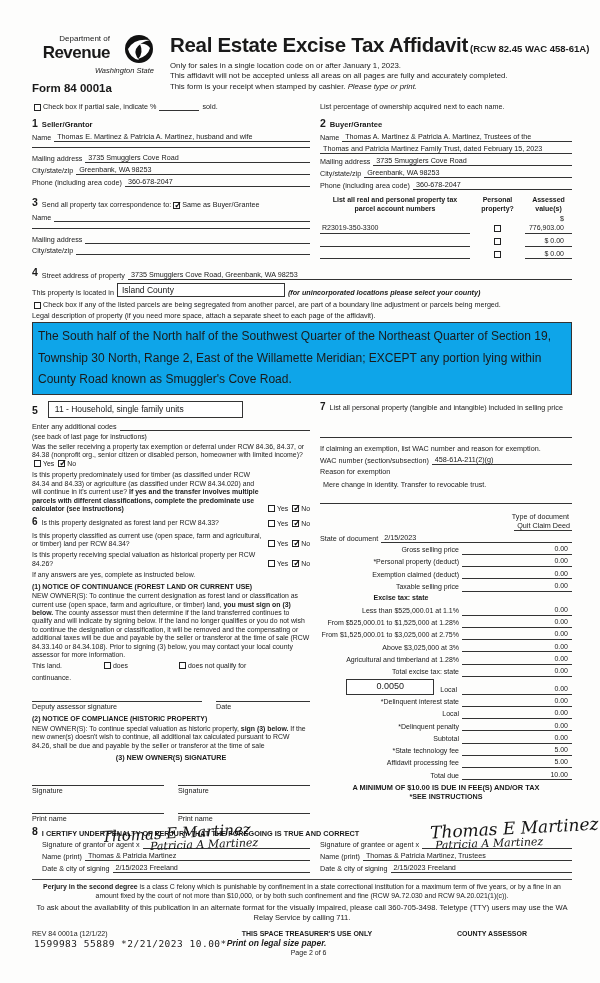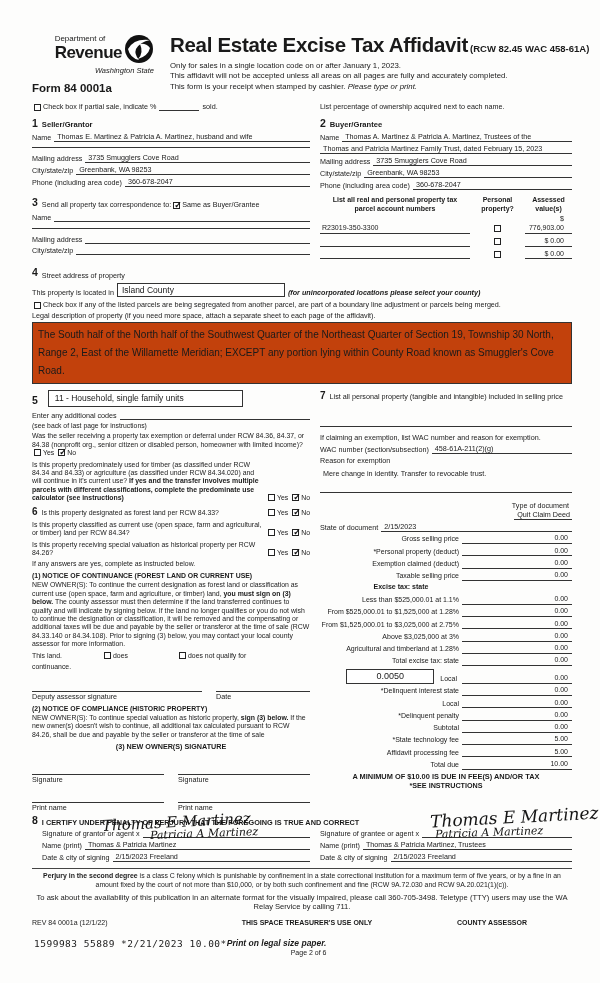--- a/index.html
+++ b/index.html
@@ -6,21 +6,21 @@
   html,body { background:#fff; }
   .page {
     position:relative; width:600px; height:983px; margin:0 auto; background:#fdfdfc;
     font-family:"Liberation Sans", sans-serif; font-size:7.2px; color:#1a1a1a;
     padding:30px 28px 0 32px; overflow:hidden; line-height:1.25;
   }
   
   .hdr { display:flex; align-items:flex-start; }
   .logo-block { width:122px; flex:0 0 122px; padding-top:4px; }
   .logo-top { display:flex; justify-content:flex-end; align-items:flex-start; }
-  .logo-txt { margin-right:2px; }
+  .logo-txt { text-align:right; margin-right:14px; }
   .dept { font-size:8px; }
   .brand { font-size:17px; font-weight:bold; letter-spacing:-0.5px; margin-top:-2px; }
   .wastate { font-size:7.5px; font-style:italic; text-align:right; }
   .formno { font-size:11.5px; font-weight:bold; margin-top:6px; }
   .hdr-div { width:2px; background:#111; align-self:stretch; margin:2px 8px 4px 8px; }
   .title-block { flex:1; padding-top:2px; }
   .title-line { white-space:nowrap; }
   .main-title { font-size:20.5px; font-weight:bold; letter-spacing:-0.3px; }
   .title-code { font-size:9.5px; font-weight:bold; }
   .subs { margin-top:3px; font-size:7.8px; }
@@ -47,21 +47,21 @@
   
   .ptable { font-size:7px; }
   .phead { display:flex; font-weight:bold; text-align:center; margin-bottom:2px; }
   .ph1 { flex:0 0 150px; } .ph2 { flex:0 0 55px; } .ph3 { flex:1; }
   .prow { display:flex; align-items:flex-end; margin-bottom:3px; }
   .pparcel { flex:0 0 150px; border-bottom:1px solid #333; padding-left:2px; }
   .pcb { flex:0 0 55px; text-align:center; }
   .pval { flex:1; border-bottom:1px solid #333; text-align:right; padding-right:8px; }
   
   .county-box { border:1px solid #333; width:168px; padding:1px 4px; font-size:8.5px; display:inline-block; background:#fff; }
-  .legal-box { border:1px solid #333; min-height:50px; padding:3px 5px; font-size:10px; line-height:1.8; margin-top:2px; background:#c2410c; }
+  .legal-box { border:1px solid #333; min-height:50px; padding:3px 5px; font-size:12px; line-height:1.8; margin-top:2px; background:#0ea5e9; }
   
   .code-box { border:1px solid #333; padding:2px 6px; font-size:8.5px; display:inline-block; min-width:195px; background:#fff; }
   
   .trow { display:flex; align-items:flex-end; margin-bottom:2.5px; font-size:7px; }
   .tlabel { flex:1; text-align:right; padding-right:3px; white-space:nowrap; }
   .tamt { flex:0 0 110px; border-bottom:1px solid #333; text-align:right; padding-right:4px; }
   .theader { text-align:center; font-weight:bold; font-size:7px; margin:2px 90px 3px 0; }
   .local-rate-box { border:1.5px solid #333; width:88px; text-align:center; font-size:9px; padding:1px 0; background:#fff; }
   .sig-hr { border-bottom:1px solid #333; }
   
@@ -233,20 +233,21 @@
         <span class="pcb"><span class="cb"></span></span>
         <span class="pval">$ 0.00</span>
       </div>
     </div>
   </div>
 
   <div class="mt4">
     <div class="line">
       <span class="secnum">4</span>
       <span class="lbl">Street address of property</span>
+      <span class="fill grow">3735 Smugglers Cove Road, Greenbank, WA  98253</span>
     </div>
     <div class="line" style="margin-top:3px;">
       <span class="lbl">This property is located in</span>
       <span class="county-box">Island County</span>
       <span class="bold it" style="padding-left:3px;">(for unincorporated locations please select your county)</span>
     </div>
     <div class="line" style="margin-top:3px;">
       <span class="cb"></span>
       <span>Check box if any of the listed parcels are being segregated from another parcel, are part of a boundary line adjustment or parcels being merged.</span>
     </div>

